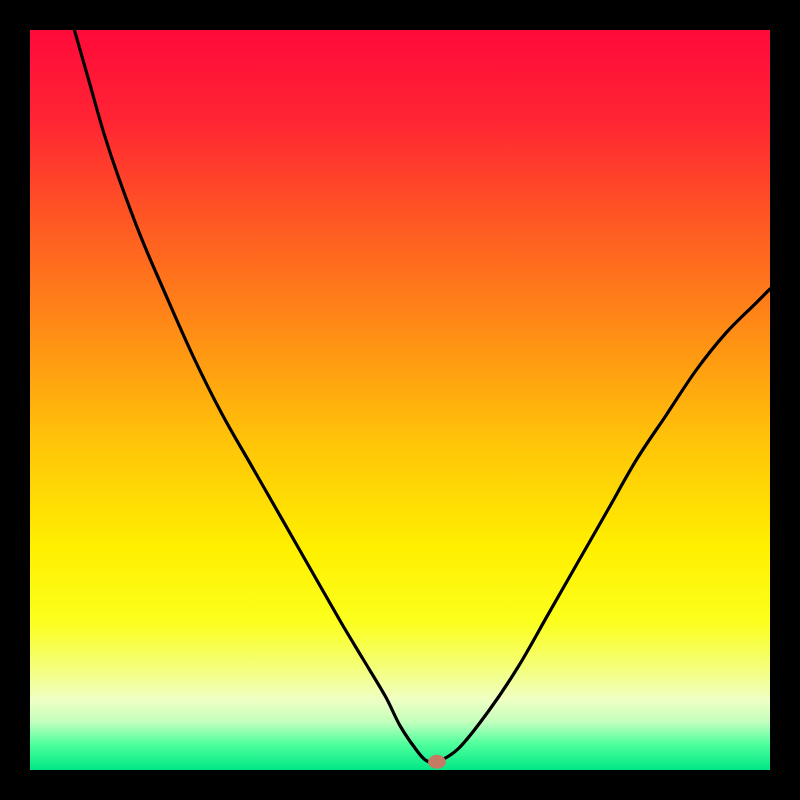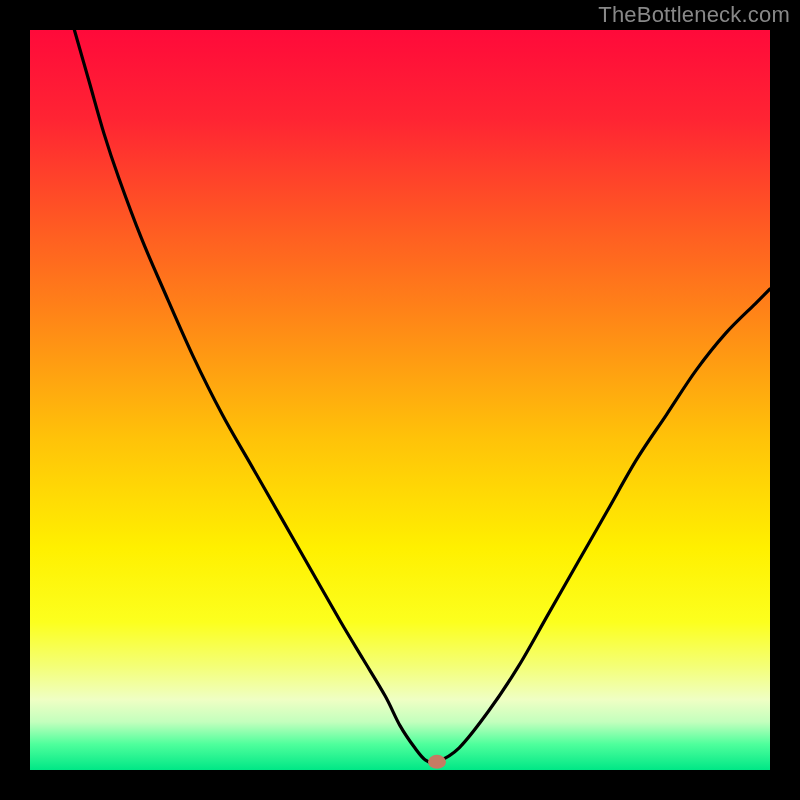--- a/index.html
+++ b/index.html
@@ -30,21 +30,20 @@
   svg {
     position: absolute;
     top: 0;
     left: 0;
   }
 </style>
 </head>
 <body>
 <div class="frame">
 
-<div class="watermark">TheBottleneck.com</div>
 
 <svg id="chart-svg" width="800" height="800" viewBox="0 0 800 800">
   <defs>
     <linearGradient id="bg-grad" x1="0" y1="0" x2="0" y2="1">
           <stop offset="0.00%" stop-color="#ff0a3a"></stop>
           <stop offset="12.00%" stop-color="#ff2433"></stop>
           <stop offset="25.00%" stop-color="#ff5524"></stop>
           <stop offset="40.00%" stop-color="#ff8a16"></stop>
           <stop offset="55.00%" stop-color="#ffc209"></stop>
           <stop offset="70.00%" stop-color="#fff000"></stop>

